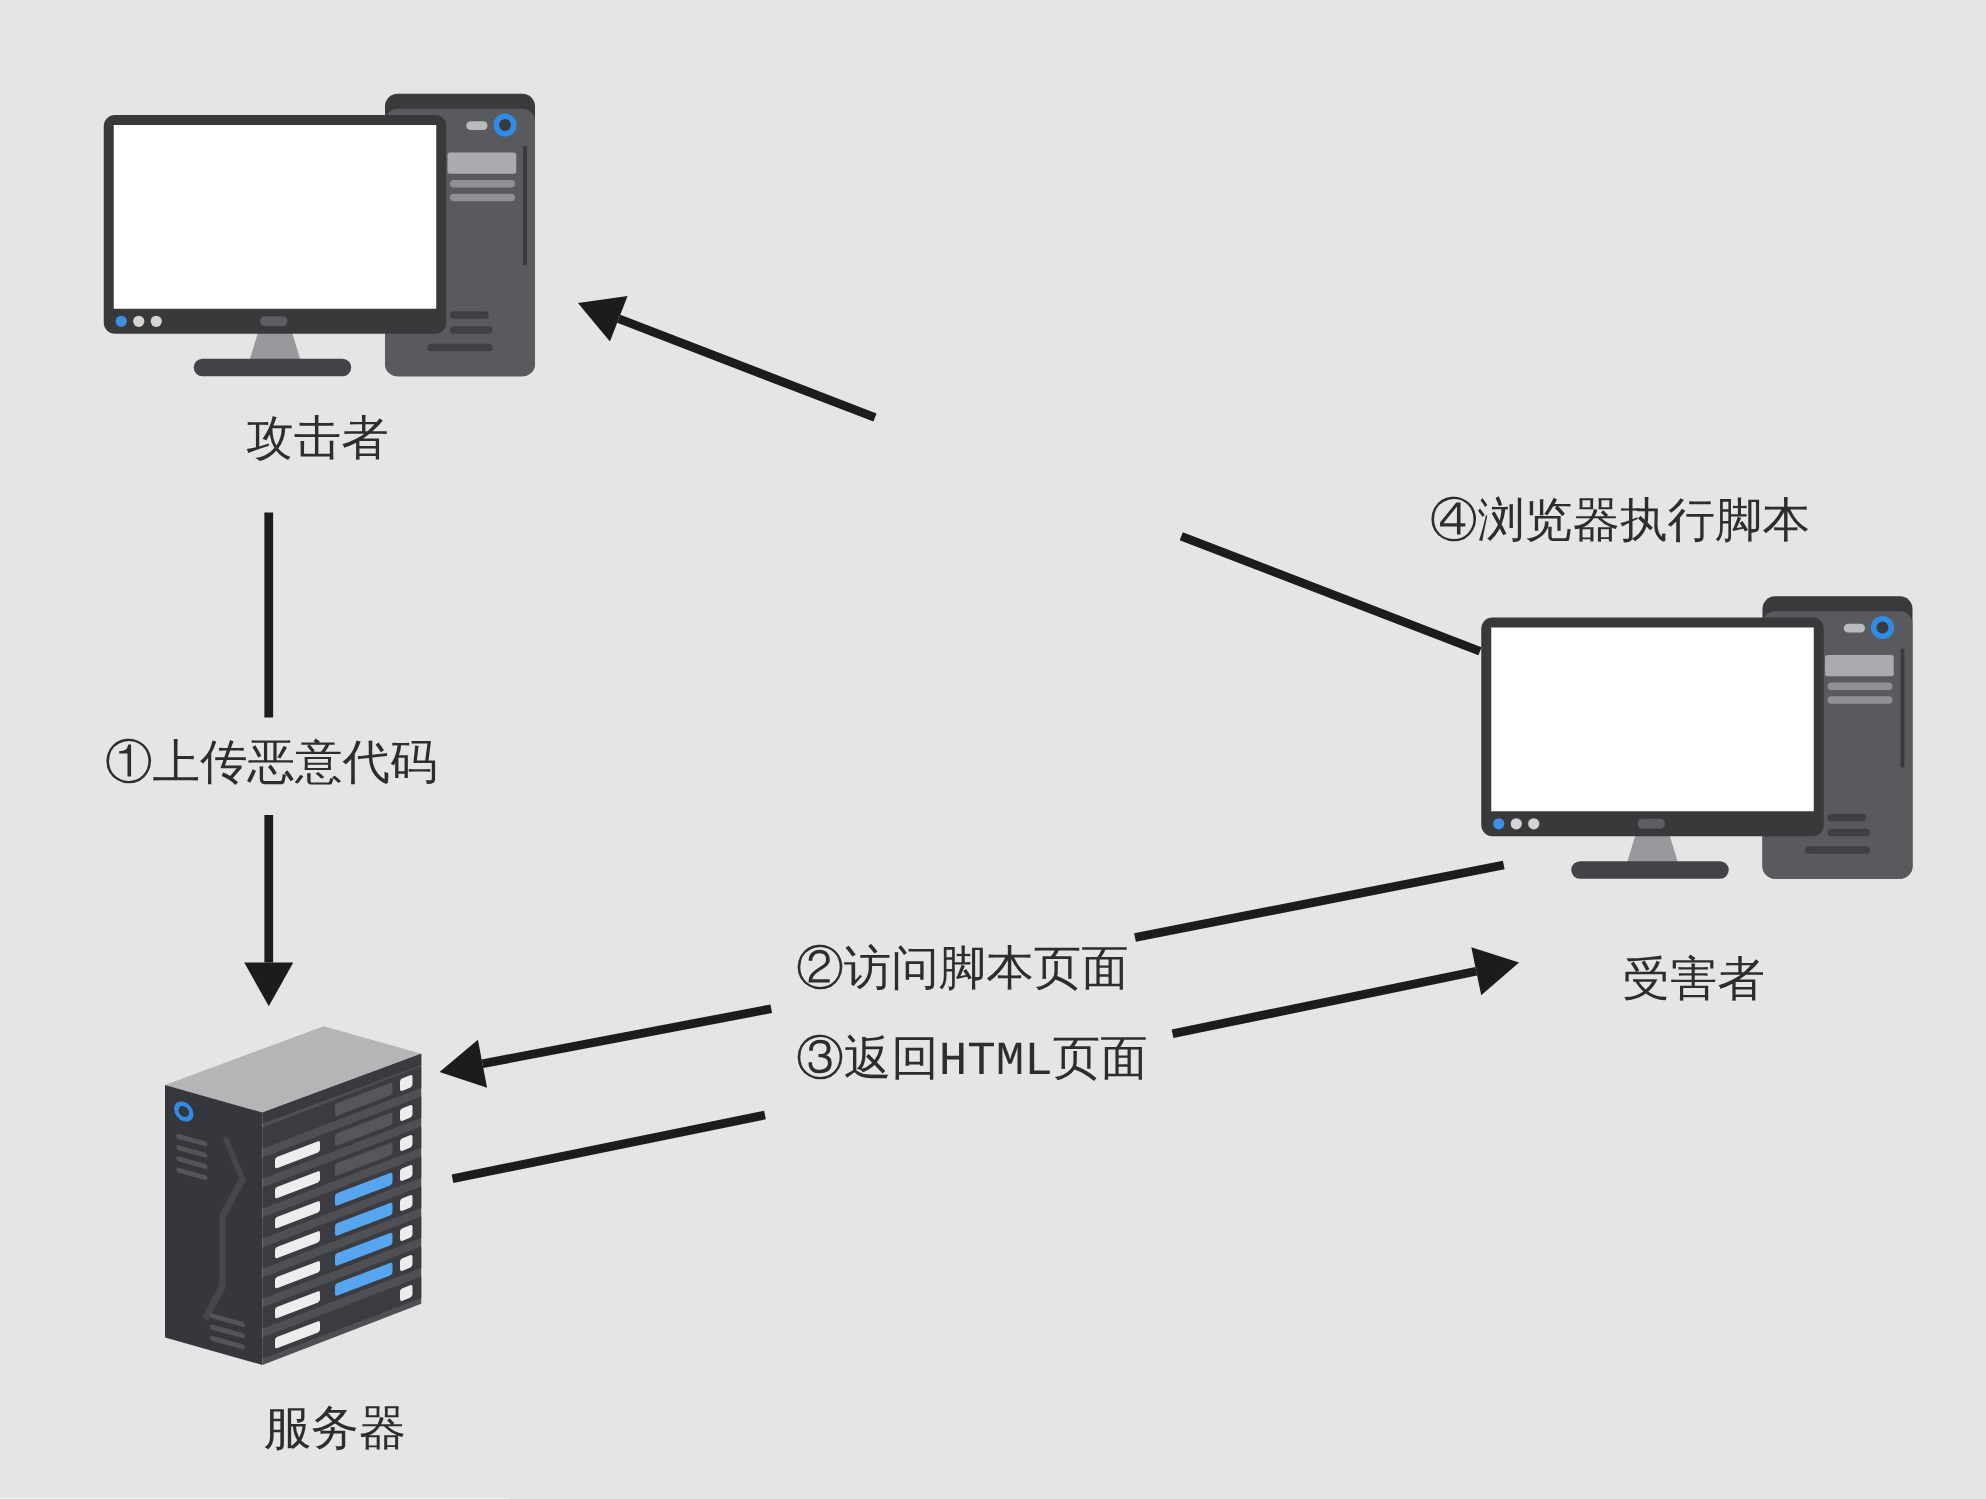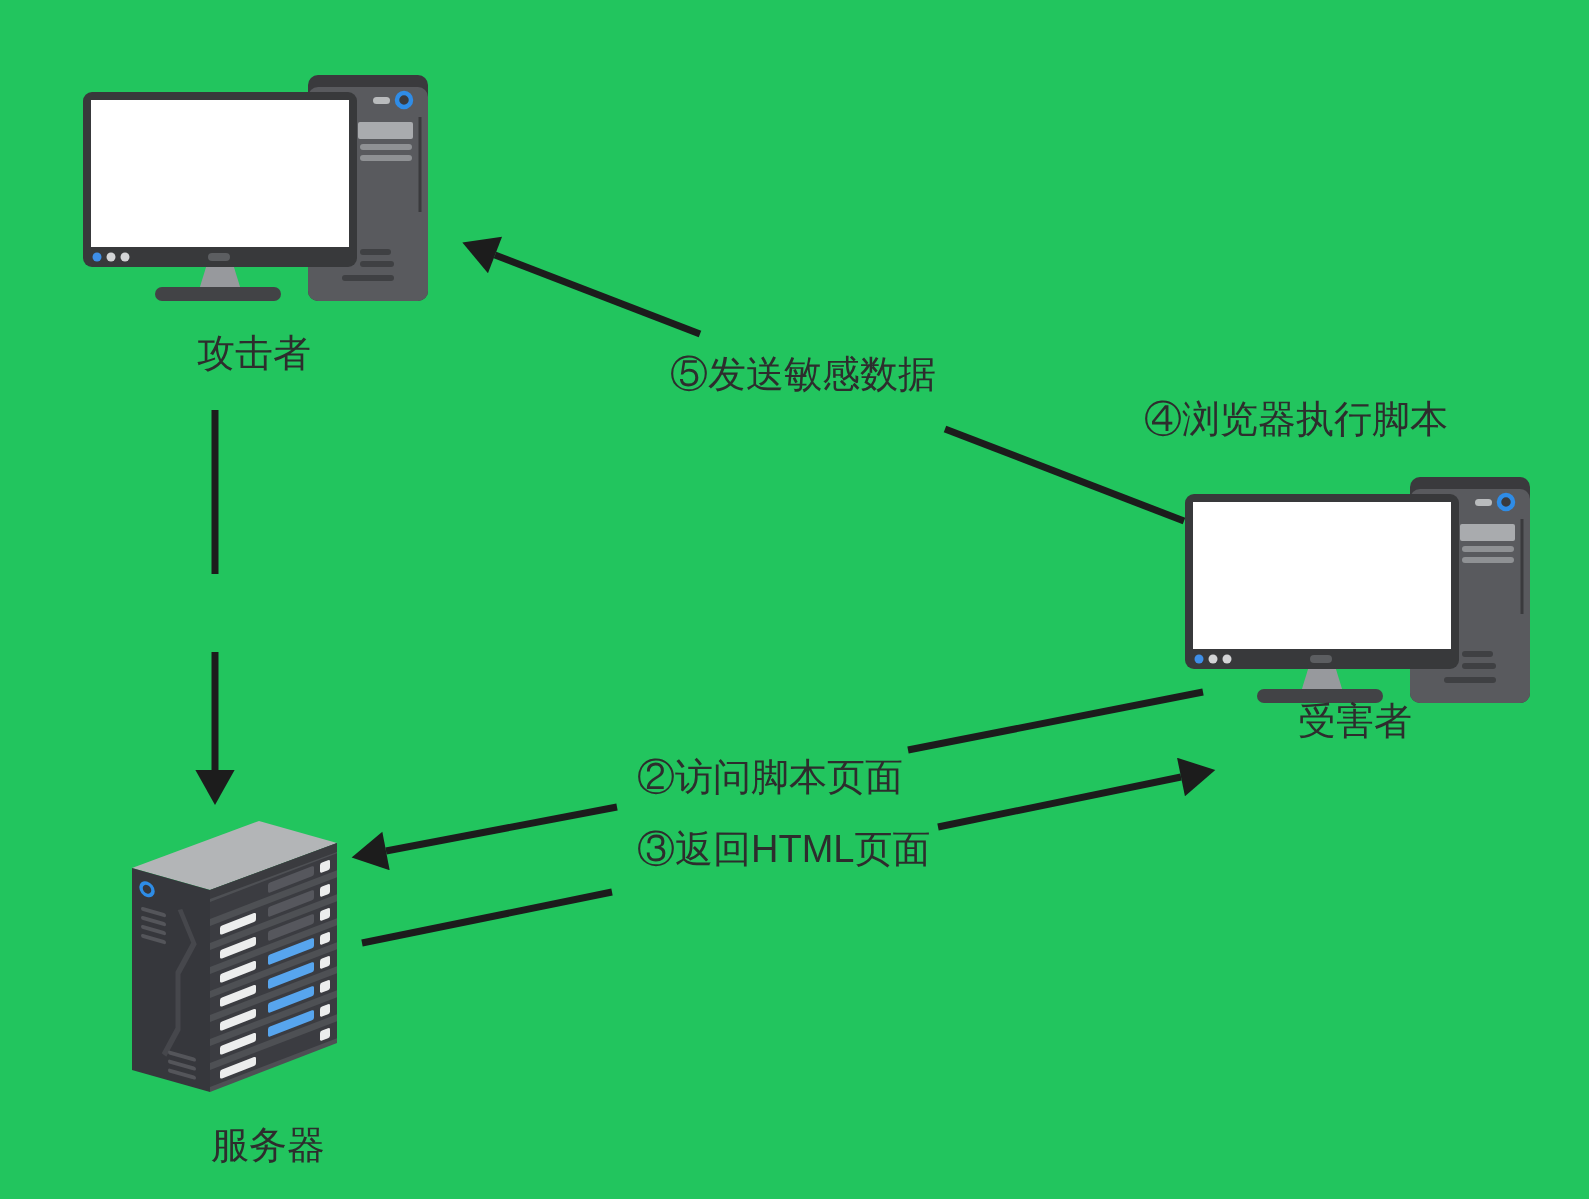--- a/index.html
+++ b/index.html
@@ -1,34 +1,34 @@
 <!DOCTYPE html>
 <html><head>
 <meta charset="utf-8">
 <style>
   html,body{margin:0;padding:0;background:#ffffff;}
   .canvas{
     position:relative;
     width:1589px;height:1199px;
-    background:#22c55e;
+    background:#e5e5e5;
     overflow:hidden;
-    font-family:Liberation Sans, sans-serif;
+    font-family:Liberation Mono, monospace;
   }
   .stage{position:absolute;left:0;top:0;}
   .lbl{
     position:absolute;
     font-size:38px;
     line-height:1.1;
     color:#2d2d2d;
     white-space:nowrap;
     letter-spacing:0px;
   }
   #lbl-attacker{left:197px;top:333px;}
   #lbl-server{left:176px;top:1125px;margin-left:35px;}
-  #lbl-victim{left:1298px;top:701px;}
+  #lbl-victim{left:1298px;top:766px;}
   #lbl-step1{left:84px;top:592px;}
   #lbl-step2{left:637px;top:757px;}
   #lbl-step3{left:637px;top:829px;}
   #lbl-step4{left:1144px;top:399px;}
   #lbl-step5{left:670px;top:354px;}
 </style>
 </head>
 <body>
 
 <div class="canvas">
@@ -152,18 +152,18 @@
           <rect x="36" y="190" width="28" height="4" rx="2"></rect>
         </g>
       </g>
     </g>
   </svg>
 
   <div class="lbl" id="lbl-attacker">攻击者</div>
   <div class="lbl" id="lbl-server">服务器</div>
   <div class="lbl" id="lbl-victim">受害者</div>
 
+  <div class="lbl" id="lbl-step1">①上传恶意代码</div>
   <div class="lbl" id="lbl-step3">③返回HTML页面</div>
   <div class="lbl" id="lbl-step2">②访问脚本页面</div>
   <div class="lbl" id="lbl-step4">④浏览器执行脚本</div>
-  <div class="lbl" id="lbl-step5">⑤发送敏感数据</div>
 
 </div>
 
 </body></html>

